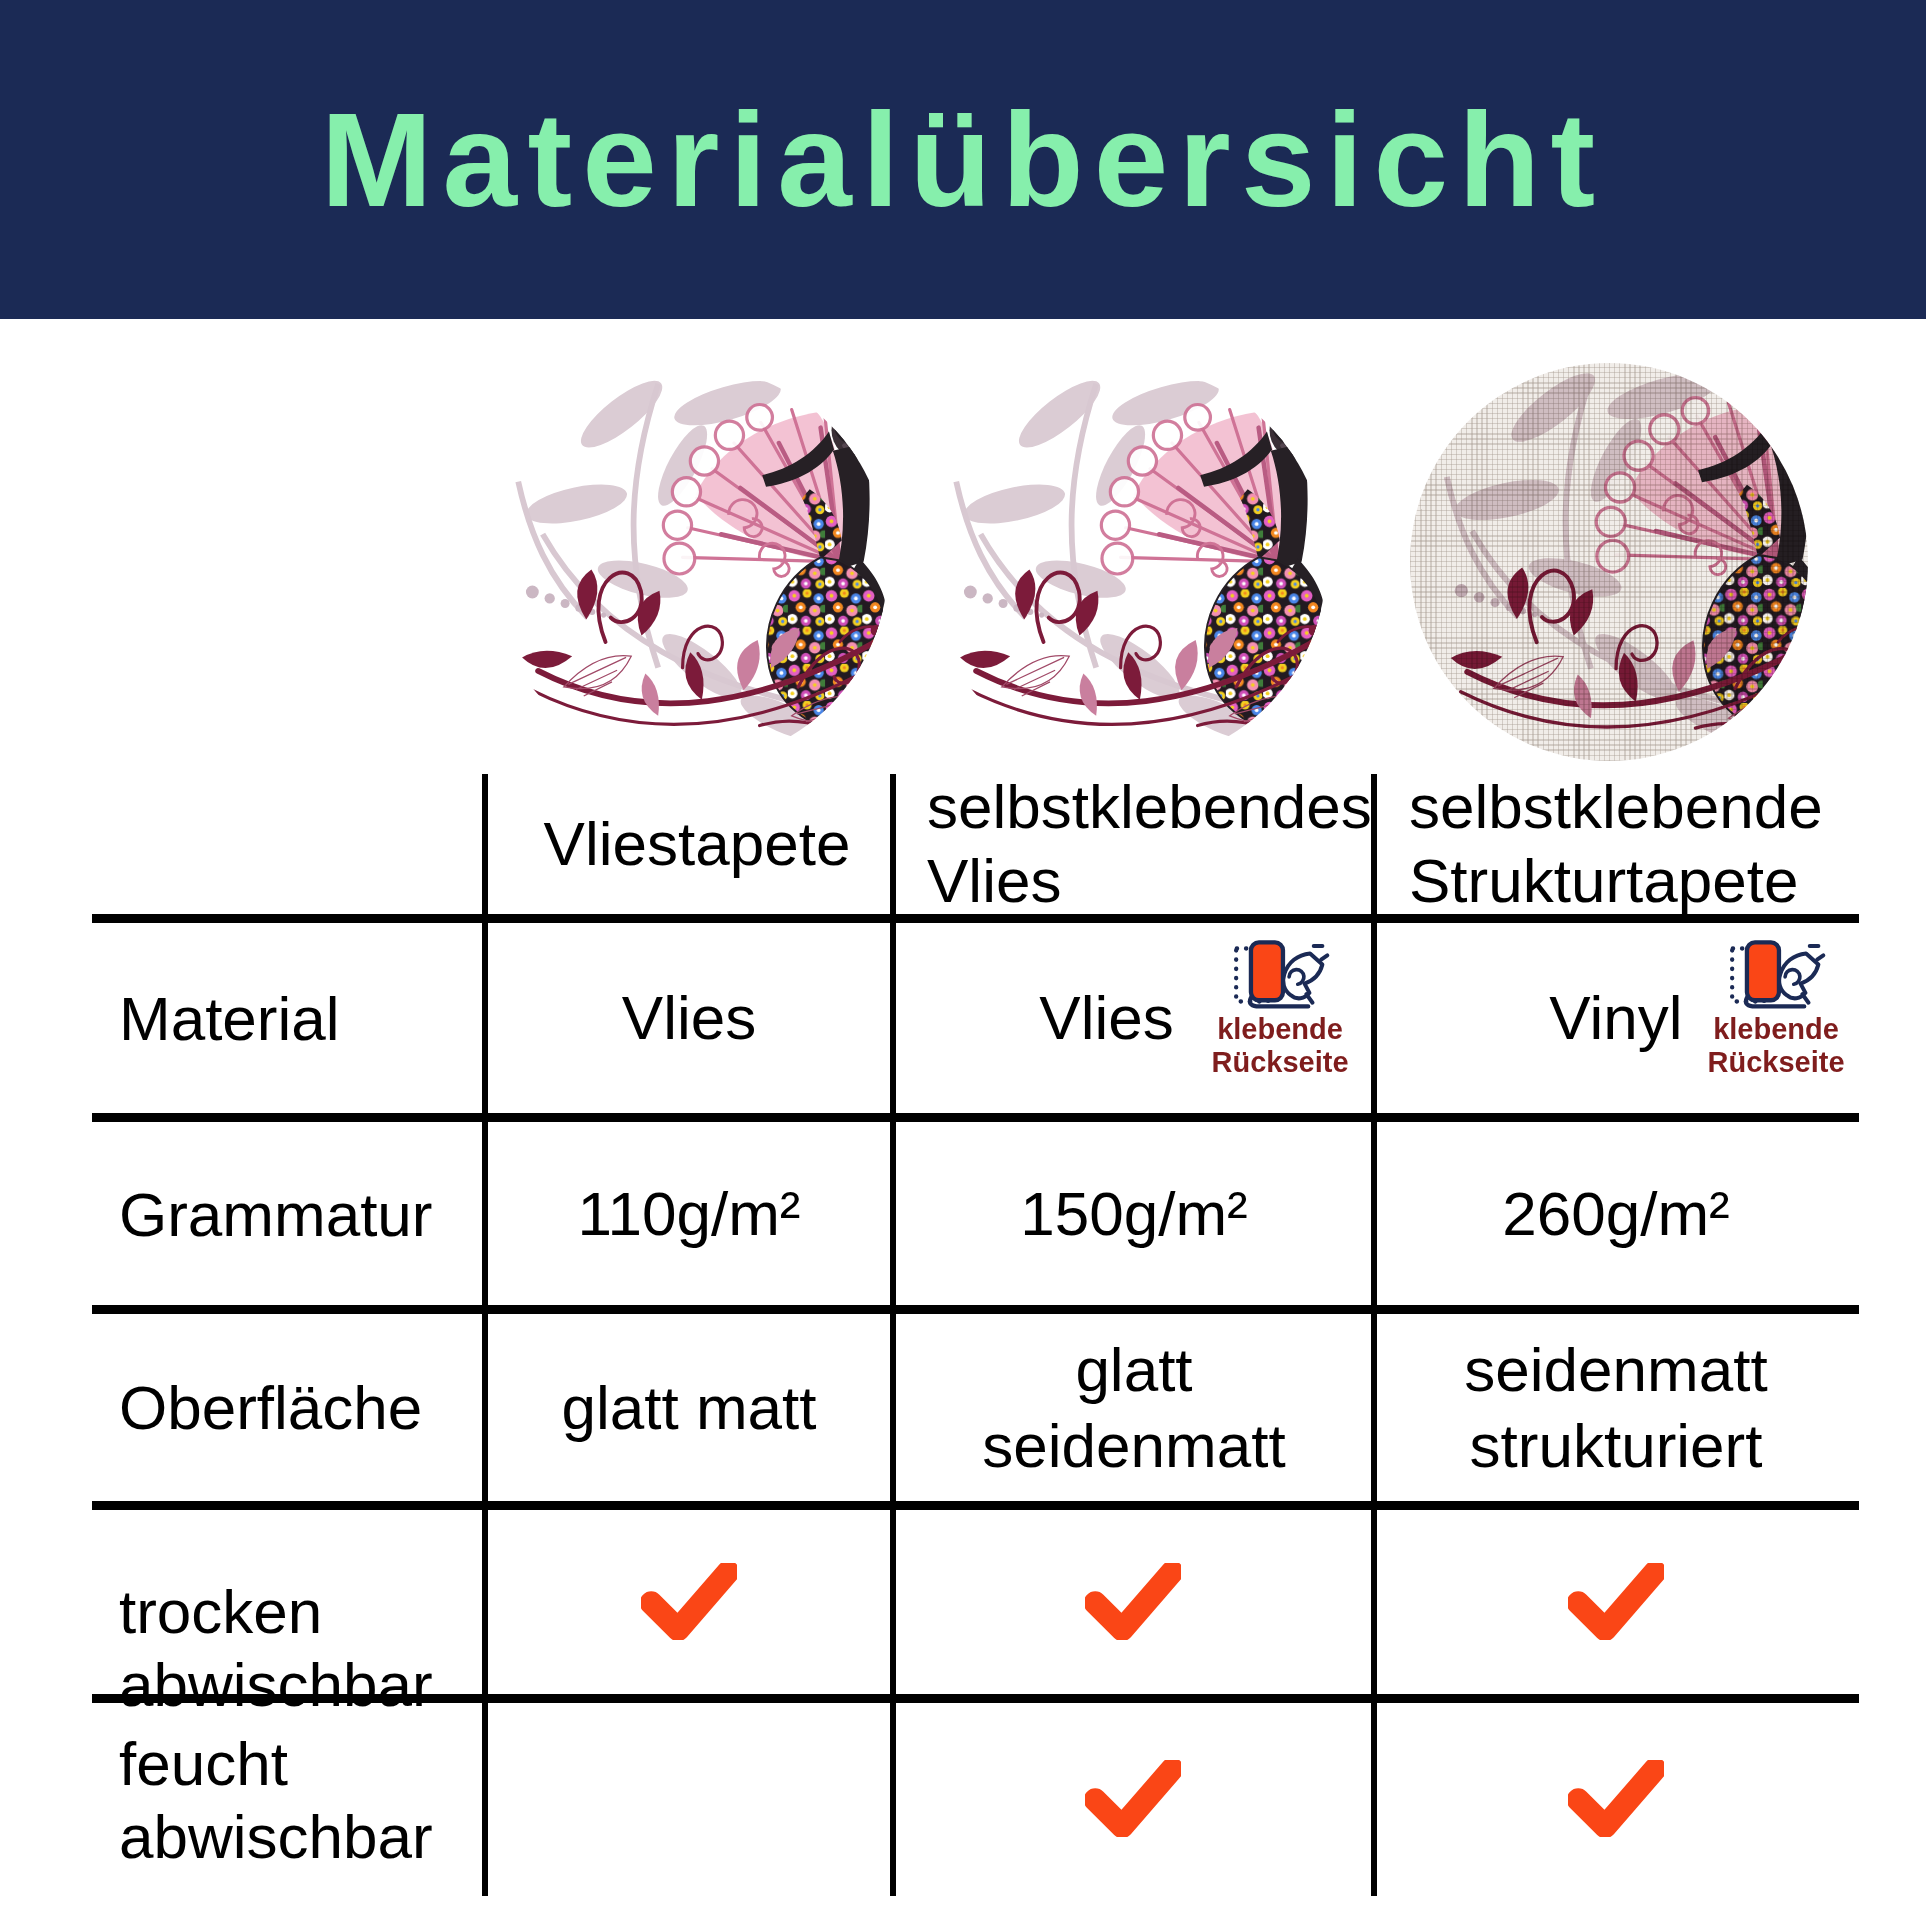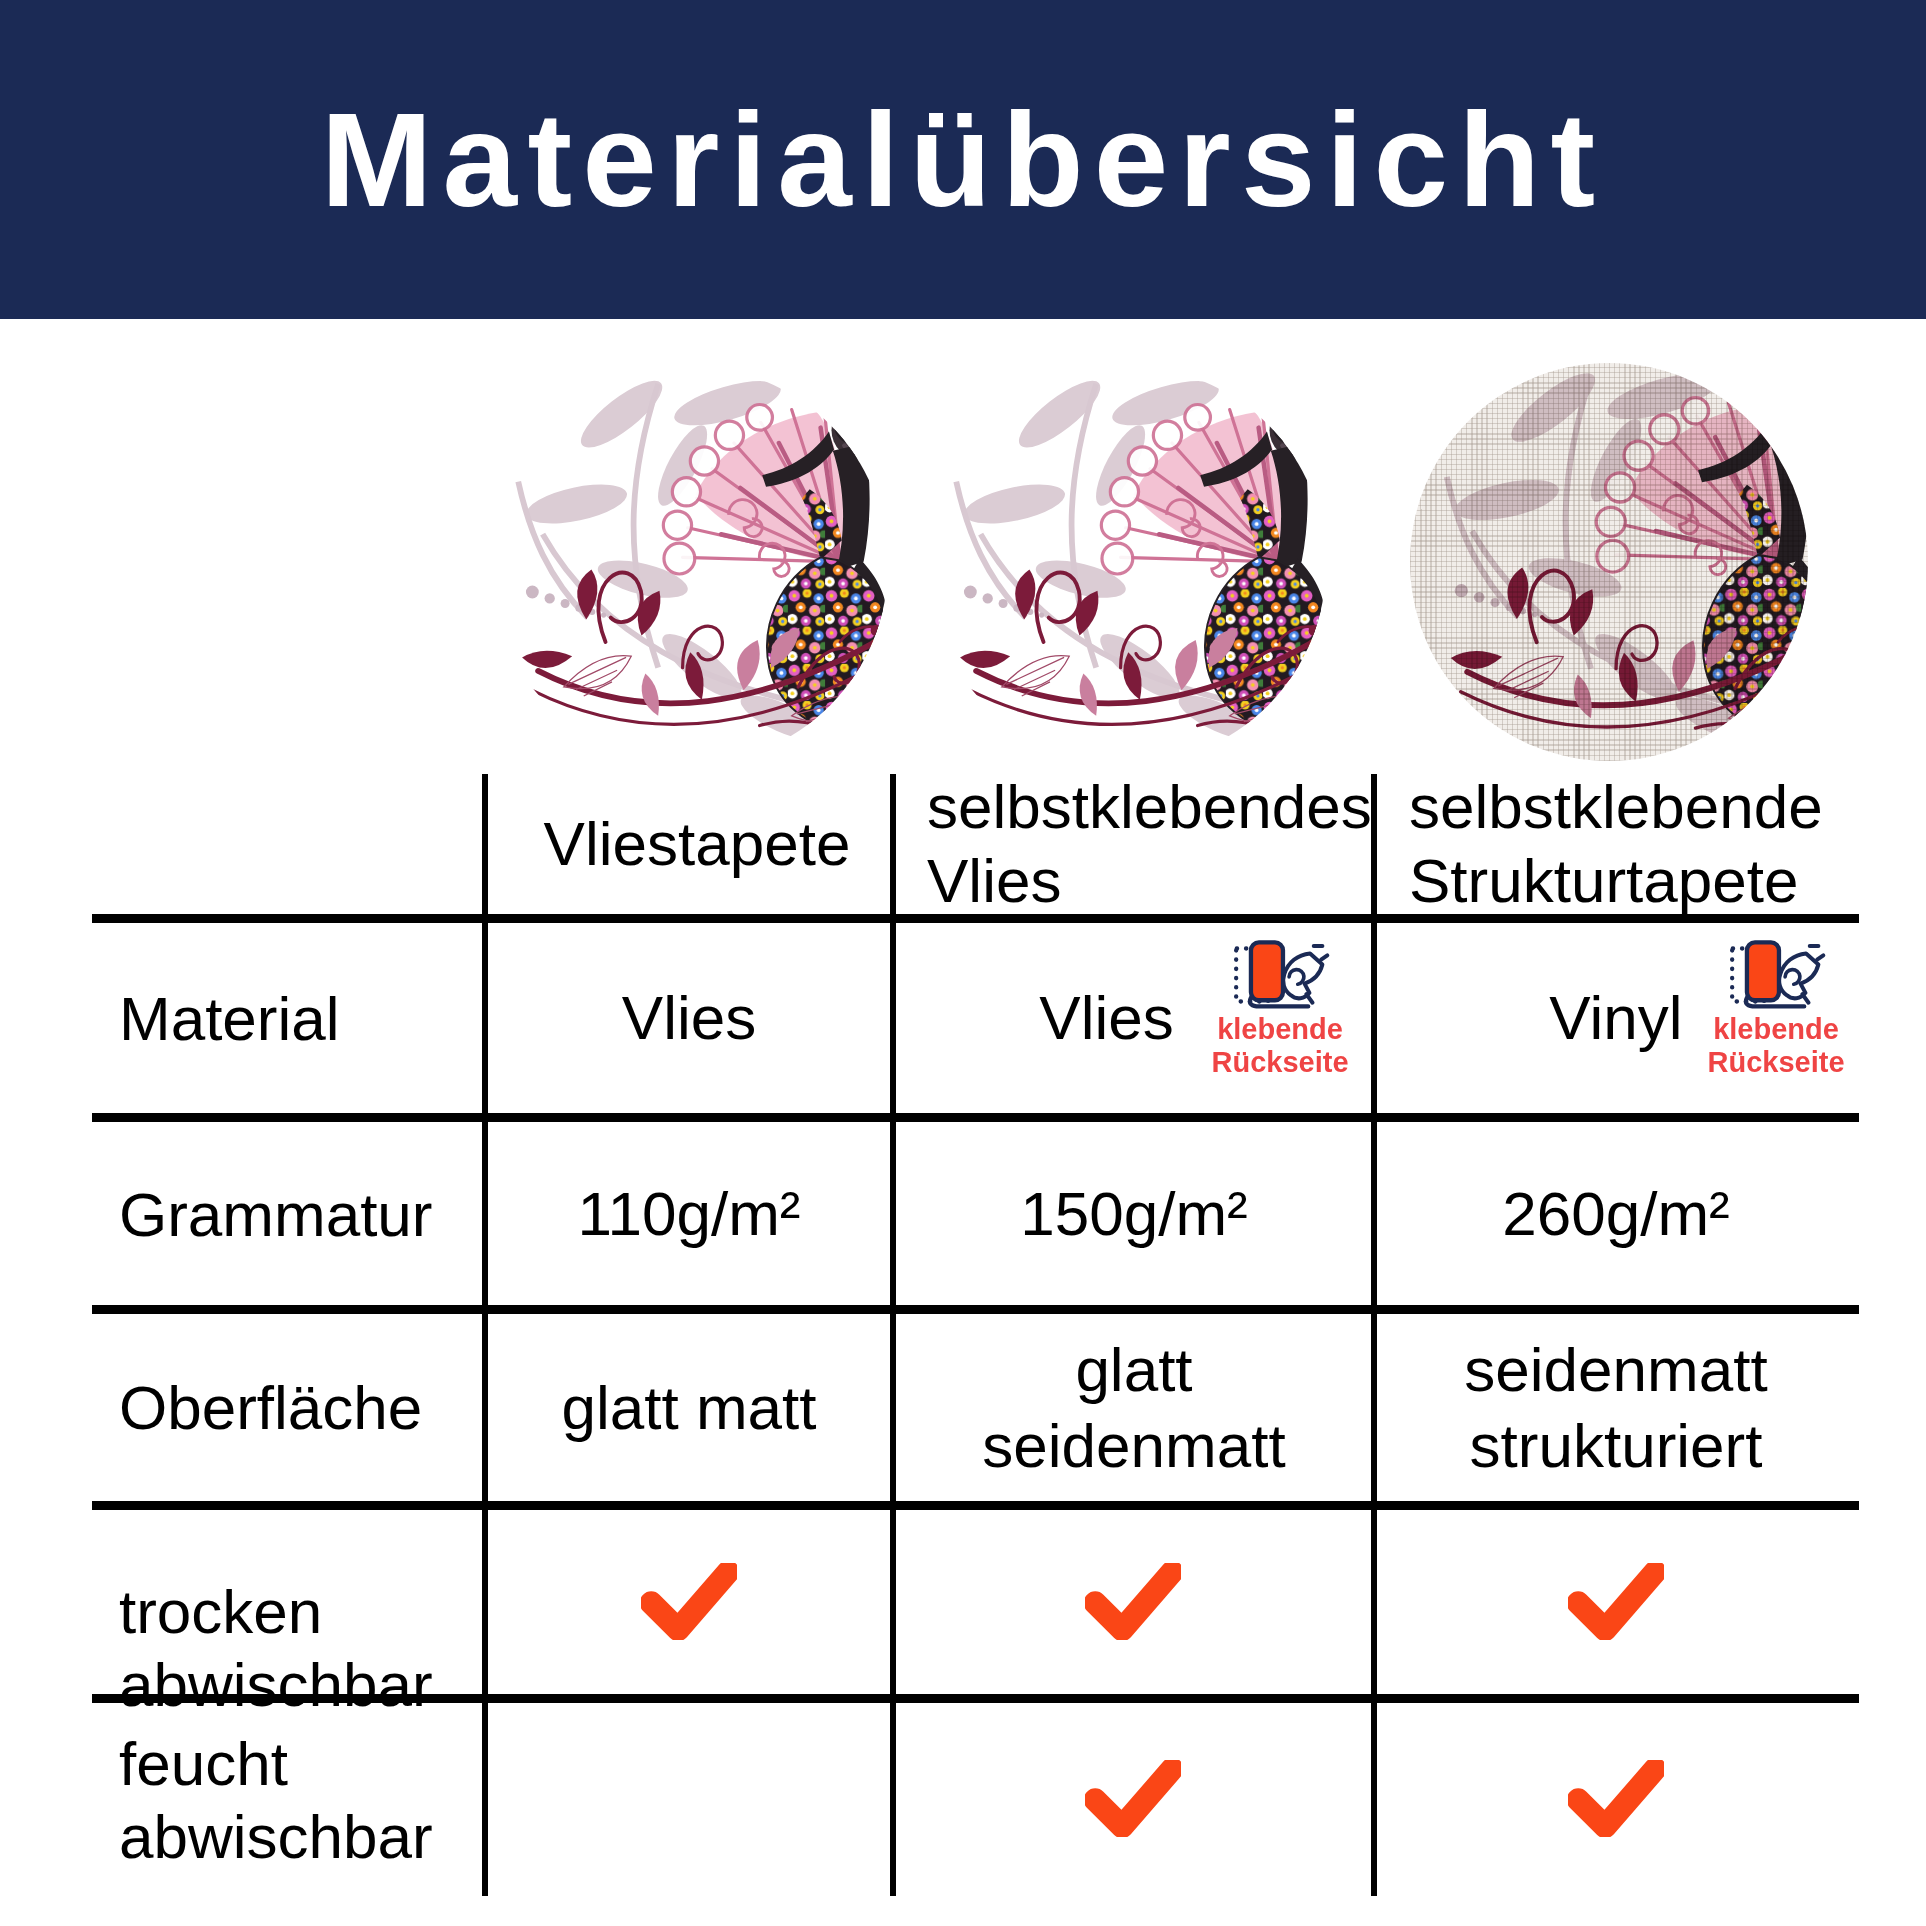--- a/index.html
+++ b/index.html
@@ -2,21 +2,21 @@
 <html style="font-size:10.3px"><head>
 <meta charset="utf-8">
 <style>
   html,body{margin:0;padding:0;background:#ffffff;}
   body{width:1926px;height:1926px;position:relative;font-family:"Liberation Sans",sans-serif;overflow:hidden;}
   .stage{position:absolute;inset:0;width:1926px;height:1926px;background:#fff;}
 
   
   .band{position:absolute;left:0;top:0;width:1926px;height:319px;background:#1b2a55;
         display:flex;align-items:center;justify-content:center;}
-  .band h1{margin:0;font-size:134px;font-weight:bold;color:#ffffff;letter-spacing:10.3px;line-height:1;}
+  .band h1{margin:0;font-size:134px;font-weight:bold;color:#86efac;letter-spacing:10.3px;line-height:1;}
 
   
   .circle{position:absolute;width:398px;height:398px;border-radius:50%;overflow:hidden;
           background:#fff;isolation:isolate;}
   .circle svg.art{position:absolute;left:0;top:0;width:398px;height:398px;display:block;}
   .c1{left:490px;top:366px;}
   .c2{left:928px;top:366px;}
   .c3{left:1410px;top:363px;}
   .linen{position:absolute;inset:0;mix-blend-mode:multiply;background-color:#f1ede9;
     background-image:
@@ -37,21 +37,21 @@
             justify-content:center;align-items:flex-start;font-size:62px;line-height:73px;
             color:#000;padding-left:26px;box-sizing:border-box;}
 
   
   .hdr{top:774px;height:140px;}
   .hdr.two{line-height:74px;}
 
   
   .badge{position:absolute;top:937px;width:136px;display:flex;flex-direction:column;align-items:center;}
   .badge svg{width:101px;height:76px;display:block;}
-  .badge-line{font-size:29px;line-height:33px;font-weight:bold;color:#ef4444;text-align:center;}
+  .badge-line{font-size:29px;line-height:33px;font-weight:bold;color:#7f1d1d;text-align:center;}
 
   
   .check{position:absolute;width:96px;height:77px;}
 
   .sr{position:absolute;width:0;height:0;overflow:hidden;}
 </style>
 </head>
 <body>
 
 <svg class="sr" aria-hidden="true">

